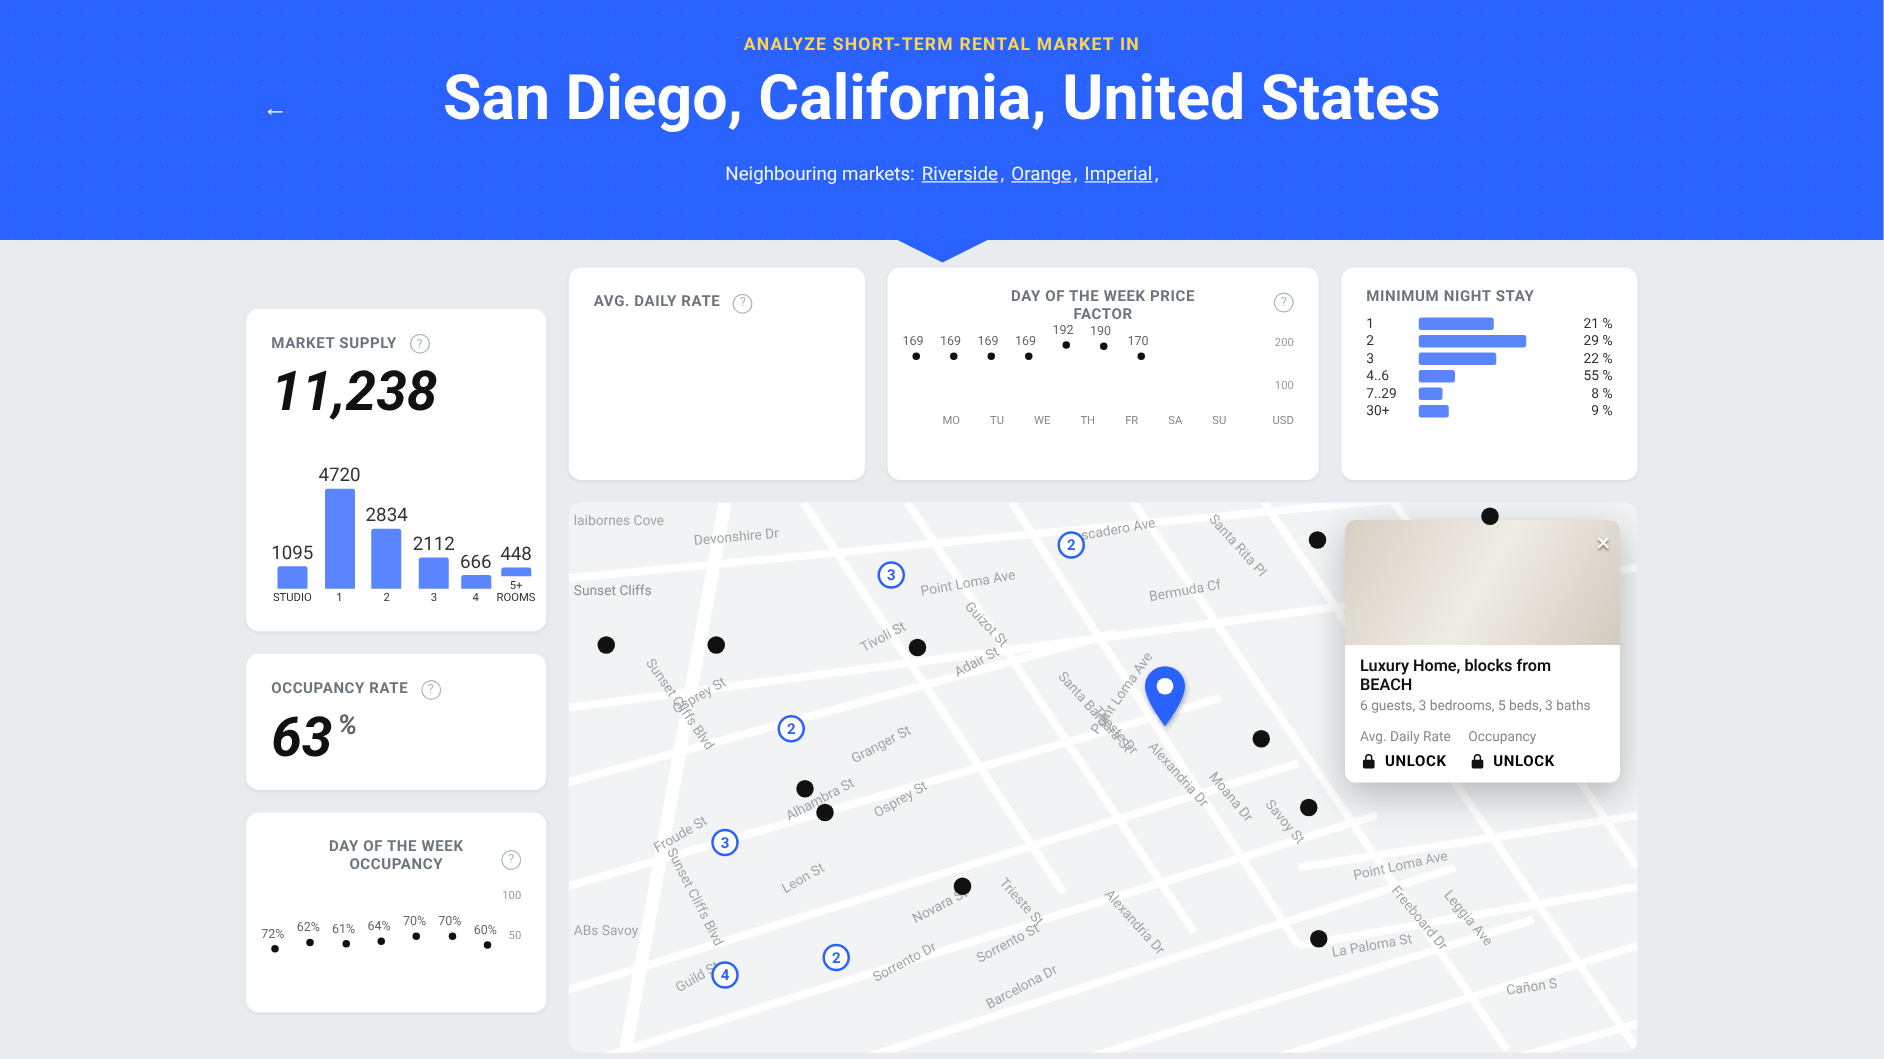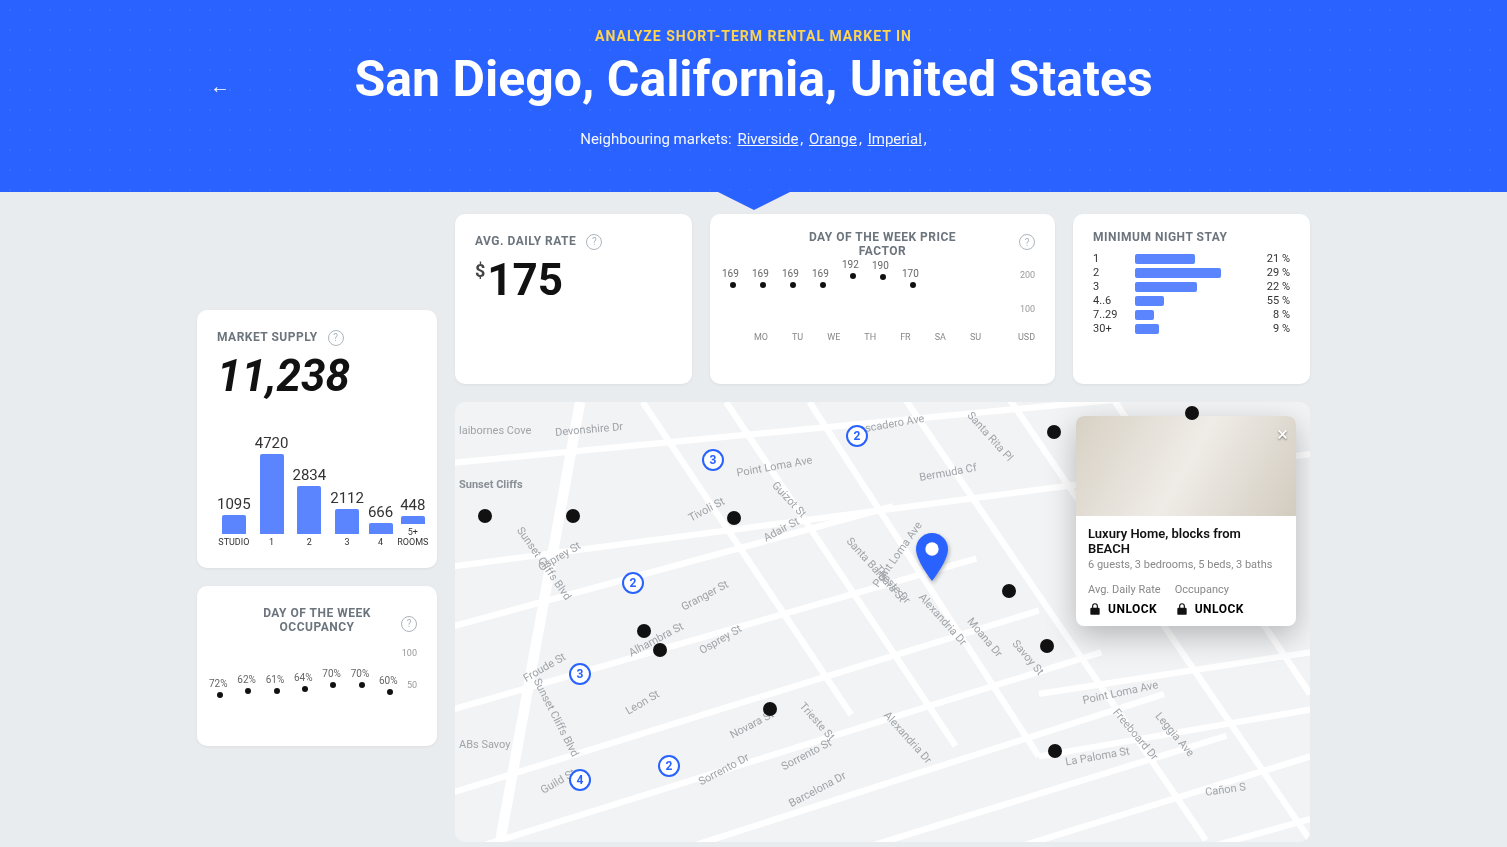--- a/index.html
+++ b/index.html
@@ -210,20 +210,27 @@
             <div class="supply-lab">4</div>
           </div>
           <div class="supply-col">
             <div class="supply-val">448</div>
             <div class="supply-bar" style="height: 7.59322px;"></div>
             <div class="supply-lab">5+<br>ROOMS</div>
           </div>
         </div>
     </div>
 
+    <div class="card">
+      <span class="card-title">OCCUPANCY RATE</span>
+      <span class="help-icon">?</span>
+      <div class="big-number">
+        <span>63</span><span class="pct-suffix">%</span>
+      </div>
+    </div>
 
     <div class="card" style="height:160px; padding-top:20px;">
       <div style="position:relative;">
         <div class="dow-card-title" style="max-width:160px; margin:0 auto;">DAY OF THE WEEK OCCUPANCY</div>
         <span class="help-icon" style="position:absolute; right:0; top:10px;">?</span>
       </div>
       <div class="spark-wrap" id="dow-occ-spark" style="margin-top:18px; height:50px;">
         <div class="spark-axis" style="top:-4px;">100</div>
         <div class="spark-axis" style="top:28px;">50</div>
       <div class="spark-dot" style="left: 0px; top: 40.6px;"></div>
@@ -243,23 +250,20 @@
         </div>
     </div>
   </div>
 
   <div class="rightcol">
     <div class="toprow">
 
       <div class="card" style="max-width:260px;">
         <span class="card-title">AVG. DAILY RATE</span>
         <span class="help-icon">?</span>
-        <div class="dollar-number">
-          <span class="dollar-prefix">$</span><span>175</span>
-        </div>
       </div>
 
       <div class="card">
         <div style="position:relative;">
           <div class="dow-card-title" style="max-width:160px; margin:0 auto;">DAY OF THE WEEK PRICE FACTOR</div>
           <span class="help-icon dow-help" style="position:absolute; right:0; top:4px;">?</span>
         </div>
         <div class="spark-wrap" id="dow-price-spark">
           <div class="spark-axis" style="top:6px;">200</div>
           <div class="spark-axis" style="top:40px;">100</div>
@@ -356,22 +360,22 @@
           <path d="M180,0 L380,300"></path>
           <path d="M260,0 L480,330"></path>
           <path d="M340,0 L560,340"></path>
           <path d="M420,-20 L720,420"></path>
           <path d="M520,-20 L820,420"></path>
           <path d="M620,-20 L820,280"></path>
           <path d="M560,280 L820,240"></path>
           <path d="M560,340 L820,295"></path>
         </g>
       </svg>
-      <div class="fade-area-name" style="position:absolute; left:4px; top:22px;">laibornes Cove</div>
-      <div class="fade-area-name" style="position:absolute; left:4px; top:76px; font-weight:700; color:#8a8f95;">Sunset Cliffs</div>
+      <div class="fade-area-name" style="position:absolute; left:4px; top:8px;">laibornes Cove</div>
+      <div class="fade-area-name" style="position:absolute; left:4px; top:64px; font-weight:400; color:#8a8f95;">Sunset Cliffs</div>
       <div class="fade-area-name" style="position:absolute; left:4px; top:336px;">ABs Savoy</div>
 
       <div class="popup">
         <div class="popup-img">
           <span class="popup-close">×</span>
         </div>
         <div class="popup-body">
           <div class="popup-title">Luxury Home, blocks from BEACH</div>
           <div class="popup-sub">6 guests, 3 bedrooms, 5 beds, 3 baths</div>
           <div class="popup-stats">

